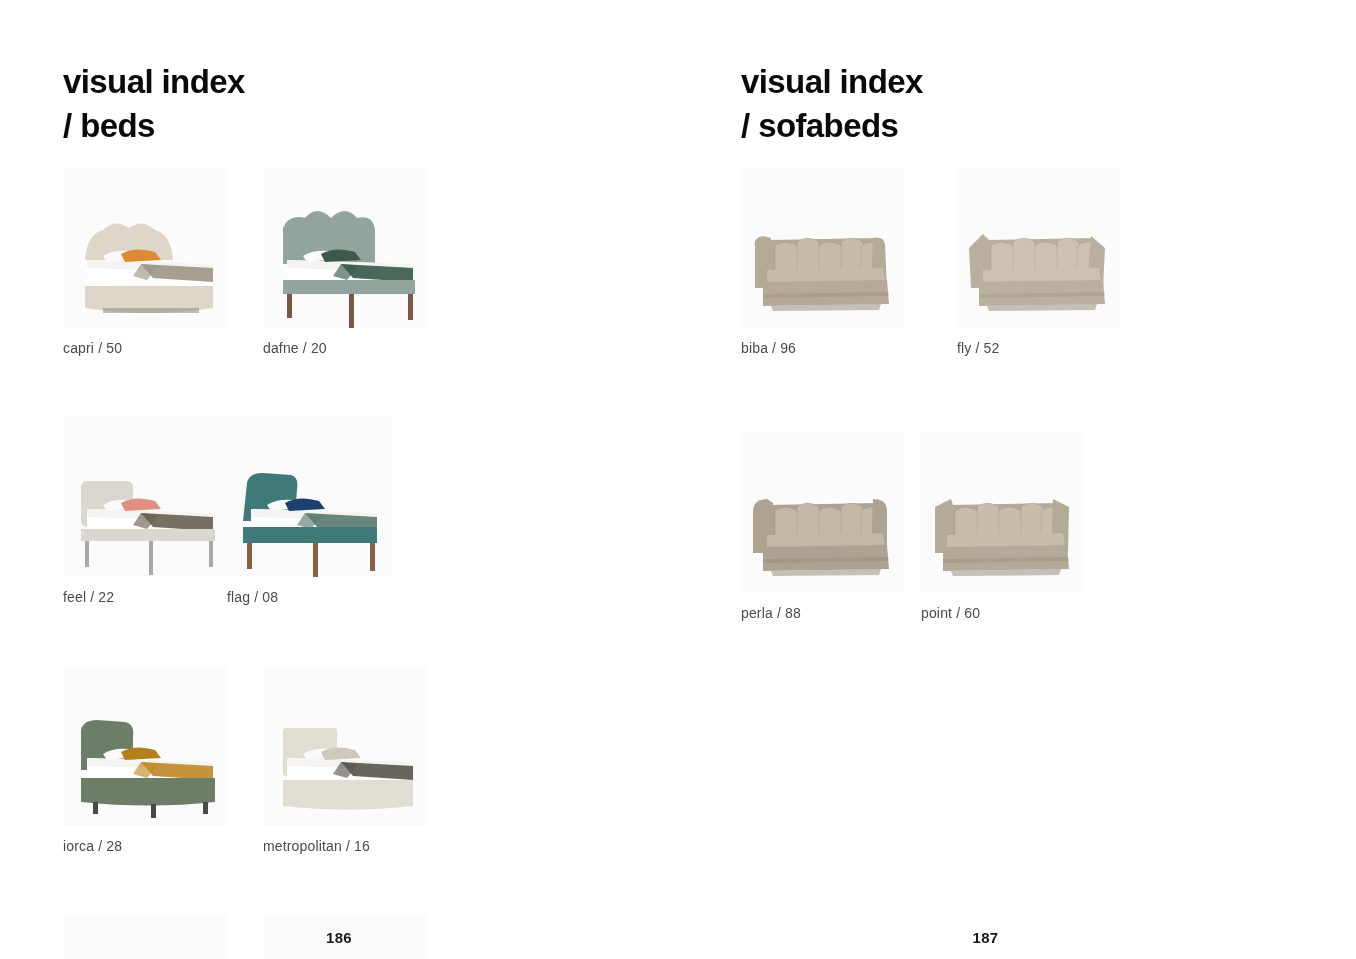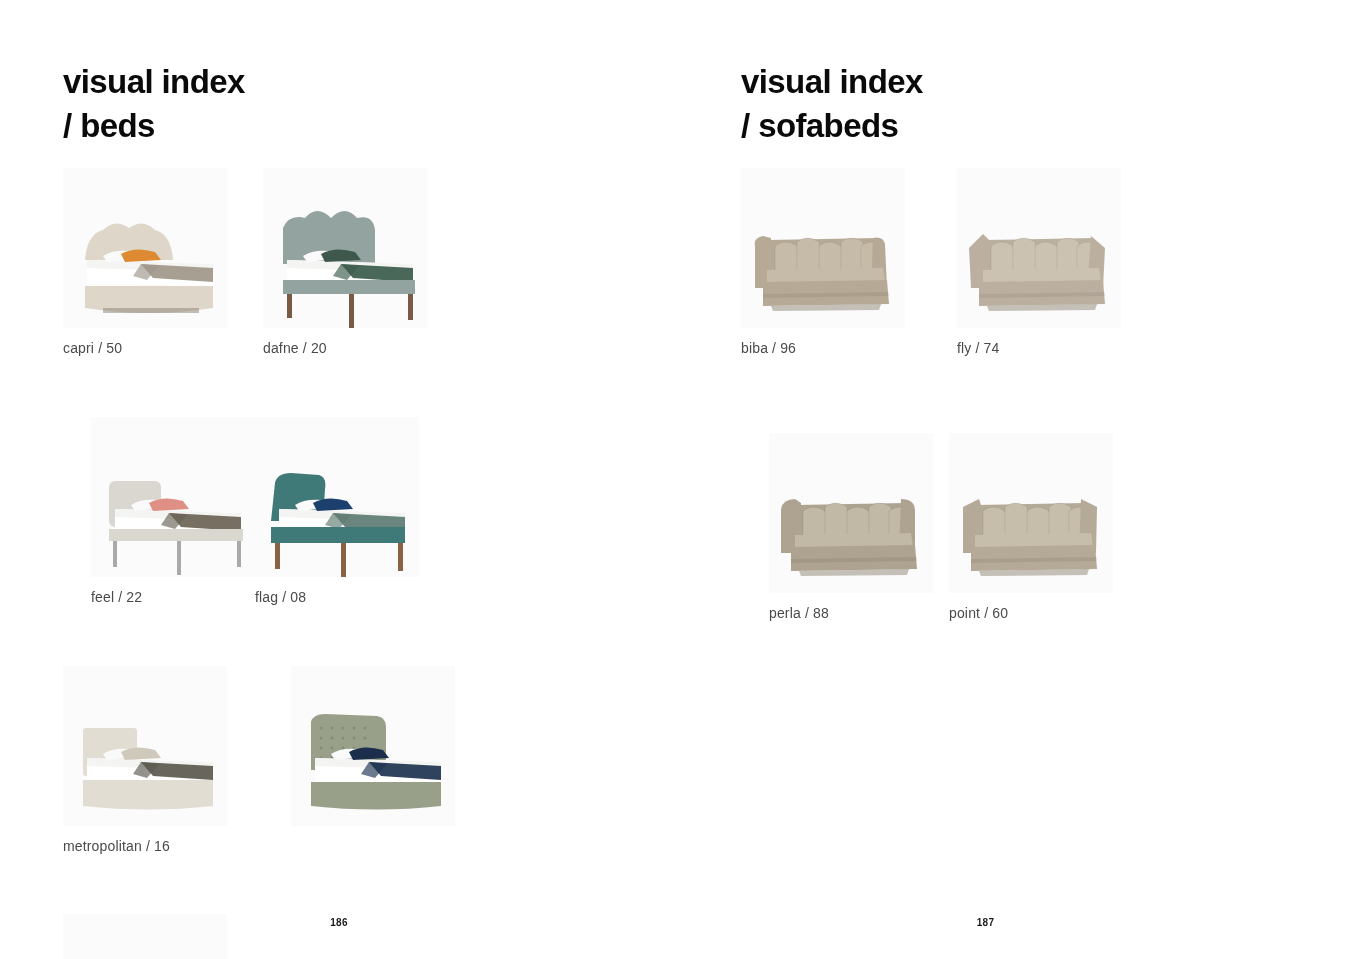--- a/index.html
+++ b/index.html
@@ -33,21 +33,21 @@
     width: 560px;
   }
   .page-left .grid { left: 63px; }
   .page-right .grid { left: 63px; gap: 16px; }
 
   .cell {
     width: 164px;
     margin-right: 36px;
     margin-bottom: 60px;
   }
-  .cell:nth-child(3n) { margin-right: 0; margin-left: 28px; }
+  .cell:nth-child(3n) { margin-right: 0; }
 
   .thumb {
     position: relative;
     width: 164px;
     height: 160px;
     background: #fbfbfb;
     overflow: hidden;
   }
   .thumb-stage {
     position: absolute;
@@ -57,22 +57,22 @@
   .caption {
     margin-top: 12px;
     font-size: 14px;
     color: #4a4a4a;
     letter-spacing: 0.15px;
     line-height: 1.2;
   }
 
   .page-number {
     position: absolute;
-    bottom: 31px;
-    font-size: 10px;
+    bottom: 13px;
+    font-size: 15px;
     font-weight: bold;
     color: #1a1a1a;
     letter-spacing: 0.3px;
     margin-top: 40px;
   }
   .page-left .page-number { left: 0; right: 0; text-align: center; }
   .page-right .page-number { left: 0; right: 63px; text-align: center; }
 
   svg { display: block; }
 </style>
@@ -155,20 +155,40 @@
     <path d="M78 96 L150 100 L150 114 L90 110 Z" fill="#5d7b72" opacity=".92"></path>
     <path d="M78 96 L96 98 L84 112 L70 108 Z" fill="#5d7b72" opacity=".65"></path>
     <path d="M16 110 L150 110 L150 126 L16 126 Z" fill="#3f7a79"></path>
     <rect x="20" y="126" width="5" height="26" fill="#8a6145"></rect>
             <rect x="86" y="126" width="5" height="36" fill="#8a6145"></rect>
             <rect x="143" y="126" width="5" height="28" fill="#8a6145"></rect>
   </svg>
             </div>
           </div>
           <div class="caption">flag / 08</div>
+        </div>
+        <div class="cell">
+          <div class="thumb">
+            <div class="thumb-stage">
+              <svg viewBox="0 0 164 160" width="164" height="160" aria-hidden="true">
+    <path d="M18 104 L18 64 Q20 54 34 54 L62 56 Q72 58 70 70 L70 104 Z" fill="#6c7d68"></path>
+    <path d="M24 92 L150 96 L150 118 L24 116 Z" fill="#ffffff"></path>
+    <path d="M24 92 L150 96 L150 104 L24 100 Z" fill="#f4f4f2"></path>
+    <path d="M40 88 Q52 80 74 84 L84 90 L44 94 Z" fill="#fafafa"></path>
+    <path d="M58 86 Q72 78 92 84 L98 92 L62 94 Z" fill="#b4801e"></path>
+    <path d="M78 96 L150 100 L150 114 L90 110 Z" fill="#c08a2a" opacity=".92"></path>
+    <path d="M78 96 L96 98 L84 112 L70 108 Z" fill="#c08a2a" opacity=".65"></path>
+    <path d="M18 112 L152 112 L152 136 Q86 143 18 136 Z" fill="#6c7d68"></path>
+    <rect x="30" y="136" width="5" height="12" fill="#4a4a44"></rect>
+            <rect x="88" y="138" width="5" height="14" fill="#4a4a44"></rect>
+            <rect x="140" y="136" width="5" height="12" fill="#4a4a44"></rect>
+  </svg>
+            </div>
+          </div>
+          <div class="caption">iorca / 28</div>
         </div>
         <div class="cell">
           <div class="thumb">
             <div class="thumb-stage">
               <svg viewBox="0 0 164 160" width="164" height="160" aria-hidden="true">
     <rect x="20" y="62" width="54" height="48" rx="3" fill="#e2ddd2"></rect>
     <path d="M24 92 L150 96 L150 118 L24 116 Z" fill="#ffffff"></path>
     <path d="M24 92 L150 96 L150 104 L24 100 Z" fill="#f4f4f2"></path>
     <path d="M40 88 Q52 80 74 84 L84 90 L44 94 Z" fill="#fafafa"></path>
     <path d="M58 86 Q72 78 92 84 L98 92 L62 94 Z" fill="#cfc9bc"></path>
@@ -278,21 +298,21 @@
                 <path d="M120 78 q10 -8 22 0 l2 26 q-12 5 -24 0 z" fill="#cbc2b2" stroke="#00000012"></path>
     <path d="M12 80 L26 66 L32 72 L32 120 L14 120 Z" fill="#bbb0a0"></path>
             <path d="M134 68 L148 80 L146 120 L130 120 Z" fill="#bbb0a0"></path>
     <path d="M26 102 L142 100 L144 114 L26 116 Z" fill="#cbc2b2"></path>
     <path d="M22 114 L146 112 L148 136 L22 138 Z" fill="#bbb0a0"></path>
     <path d="M22 126 L148 124 L148 128 L22 130 Z" fill="#00000010"></path>
     <path d="M30 138 L140 136 L138 142 L32 143 Z" fill="#8d8374" opacity=".5"></path>
   </svg>
             </div>
           </div>
-          <div class="caption">fly / 74</div>
+          <div class="caption">fly / 52</div>
         </div>
         <div class="cell">
           <div class="thumb">
             <div class="thumb-stage">
               <svg viewBox="0 0 164 160" width="164" height="160" aria-hidden="true">
     <path d="M28 72 L136 70 L140 104 L26 106 Z" fill="#aea291"></path>
     <path d="M34 78 q10 -8 22 0 l2 26 q-12 5 -24 0 z" fill="#c2b8a6" stroke="#00000012"></path>
                 <path d="M56 74 q10 -8 22 0 l2 30 q-12 5 -24 0 z" fill="#c2b8a6" stroke="#00000012"></path>
                 <path d="M78 78 q10 -8 22 0 l2 26 q-12 5 -24 0 z" fill="#c2b8a6" stroke="#00000012"></path>
                 <path d="M100 74 q10 -8 22 0 l2 30 q-12 5 -24 0 z" fill="#c2b8a6" stroke="#00000012"></path>

